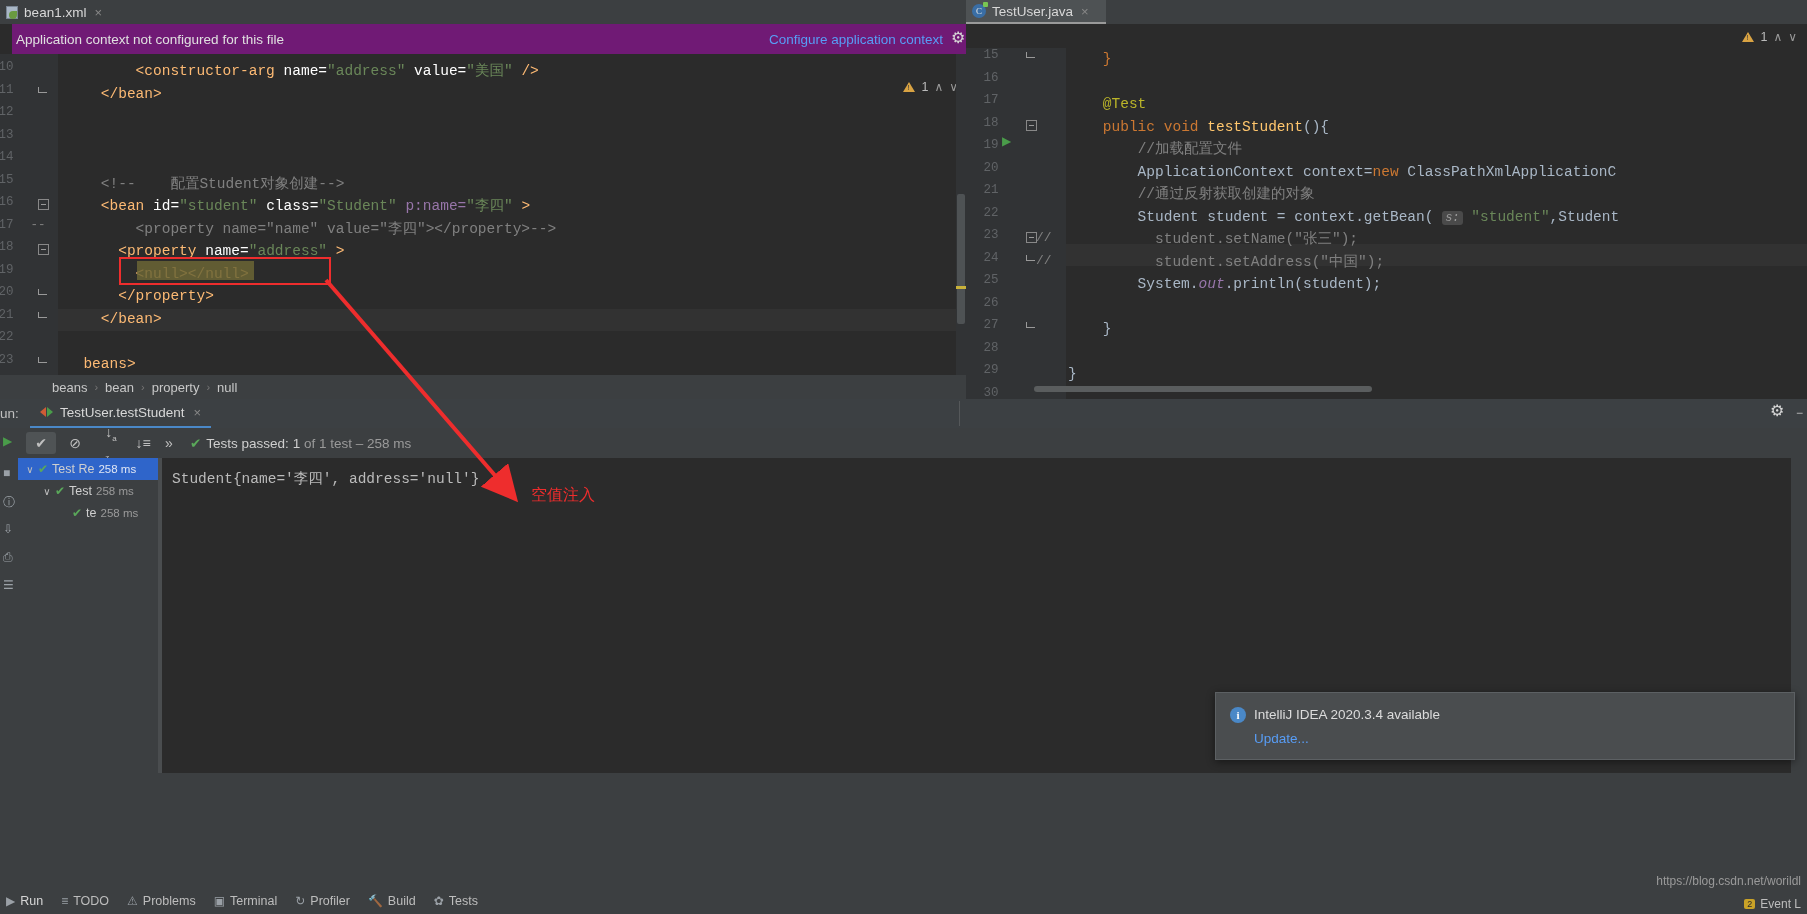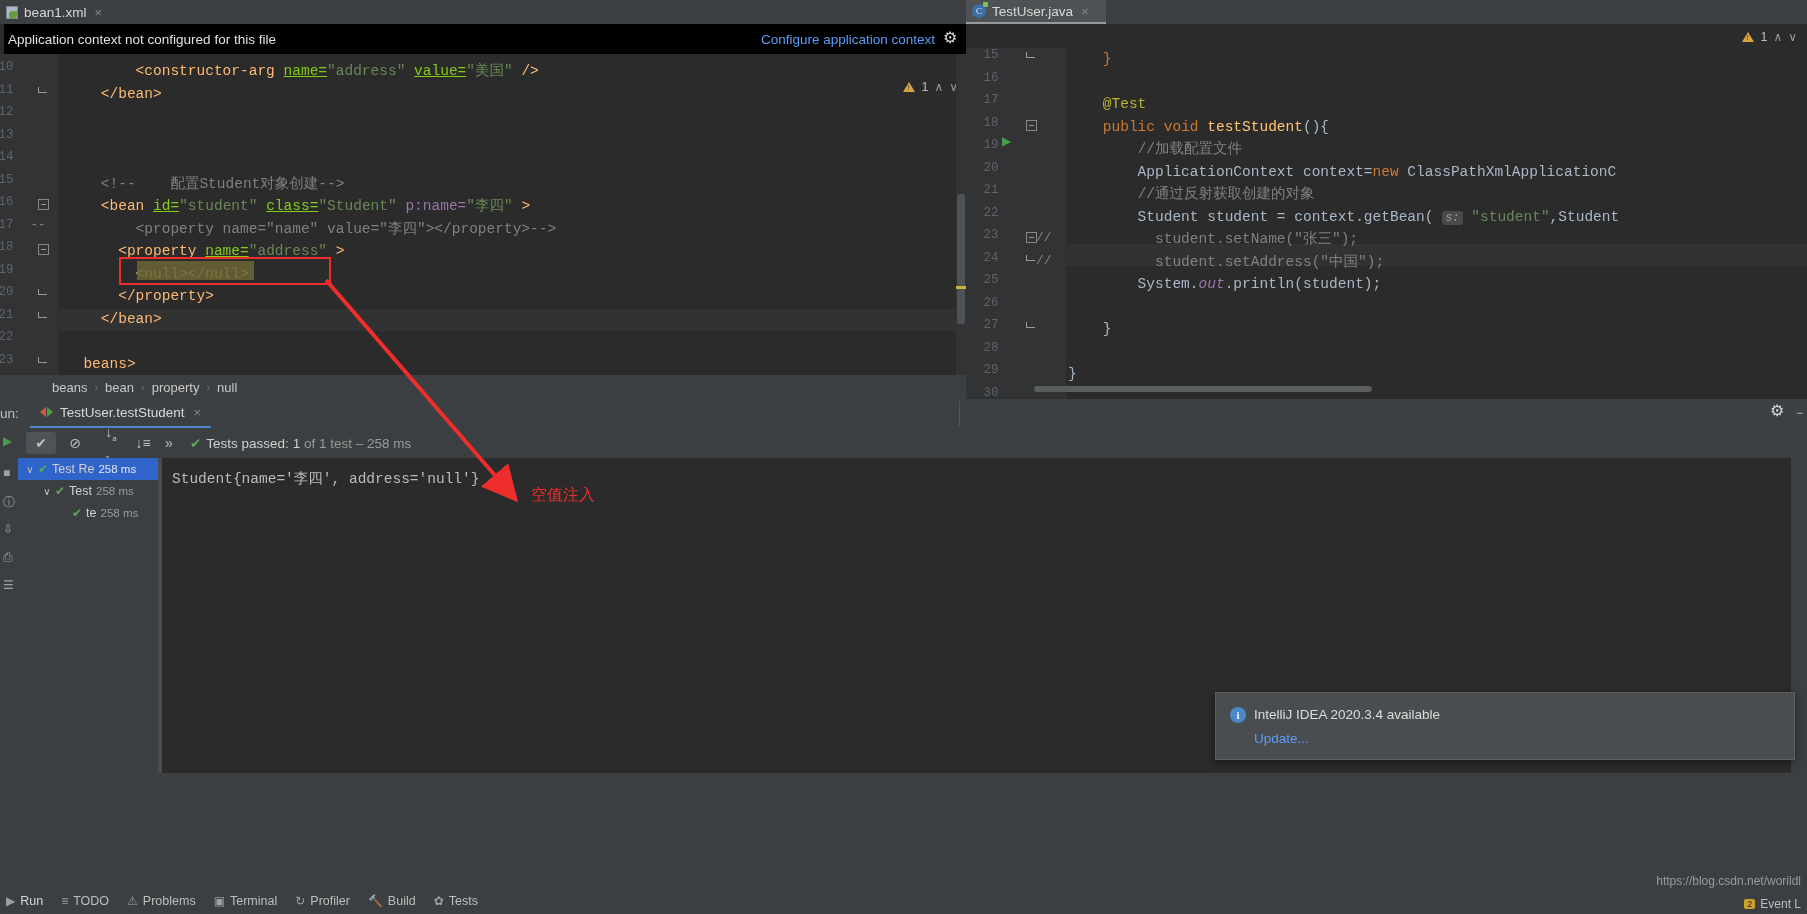--- a/index.html
+++ b/index.html
@@ -40,22 +40,22 @@
   }
   .java-class-icon::after{
     content:""; position:absolute; right:-2px; top:-2px; width:5px; height:5px;
     background:#79c653; border-radius:1px;
   }
 
   
   #xml-pane { position:absolute; left:0; top:24px; width:966px; height:375px; background:#2b2b2b; }
 
   #ctx-banner {
-    position:absolute; left:4px; top:0; width:966px; height:30px;
-    background:#000000; display:flex; align-items:center;text-align:center;
+    position:absolute; left:12px; top:0; width:966px; height:30px;
+    background:#701a75; display:flex; align-items:center;text-align:center;
   }
   #ctx-banner-text { margin-left:4px; color:#e0e0e0; font-size:13.5px; }
   #ctx-banner-right { position:absolute; right:12px; display:flex; align-items:center; gap:8px; }
   #ctx-config-link { color:#589df6; font-size:13.5px; }
   .gear-icon { width:15px; height:15px; position:relative; display:inline-block; }
   .gear-icon::before{
     content:"\2699"; position:absolute; left:0; top:-4px; font-size:16px; color:#d6d6d6;
   }
 
   #xml-gutter { position:absolute; left:0; top:30px; width:58px; height:345px; background:#313335; }
@@ -71,21 +71,21 @@
   .fold.end::after { content:""; position:absolute; left:0; top:5px; width:9px; height:1px; background:#999; }
   .fold.end::before { content:""; position:absolute; left:0; top:0px; width:1px; height:6px; background:#999; }
 
   #xml-code {
     position:absolute; left:58px; top:30px; width:908px; height:345px;
     font-family:"Liberation Mono", monospace; font-size:14.5px; line-height:22.5px;
     white-space:pre; color:#a9b7c6;
   }
   #xml-code .row { position:absolute; left:0; width:908px; height:22.5px; }
   .tag { color:#fdba74; }
-  .attr { color:#84cc16;text-decoration:underline; }
+  .attr { color:#ffffff; }
   .attrname { color:#9876aa; }
   .str { color:#6a8759; }
   .cmt { color:#808080; }
 
   #caret-line-hl { position:absolute; left:0; top:255px; width:908px; height:22px; background:#323232; }
 
   
   #xml-inspect {
     position:absolute; right:8px; top:56px; display:flex; align-items:center;
     gap:6px; font-size:12.5px; color:#bbb;

